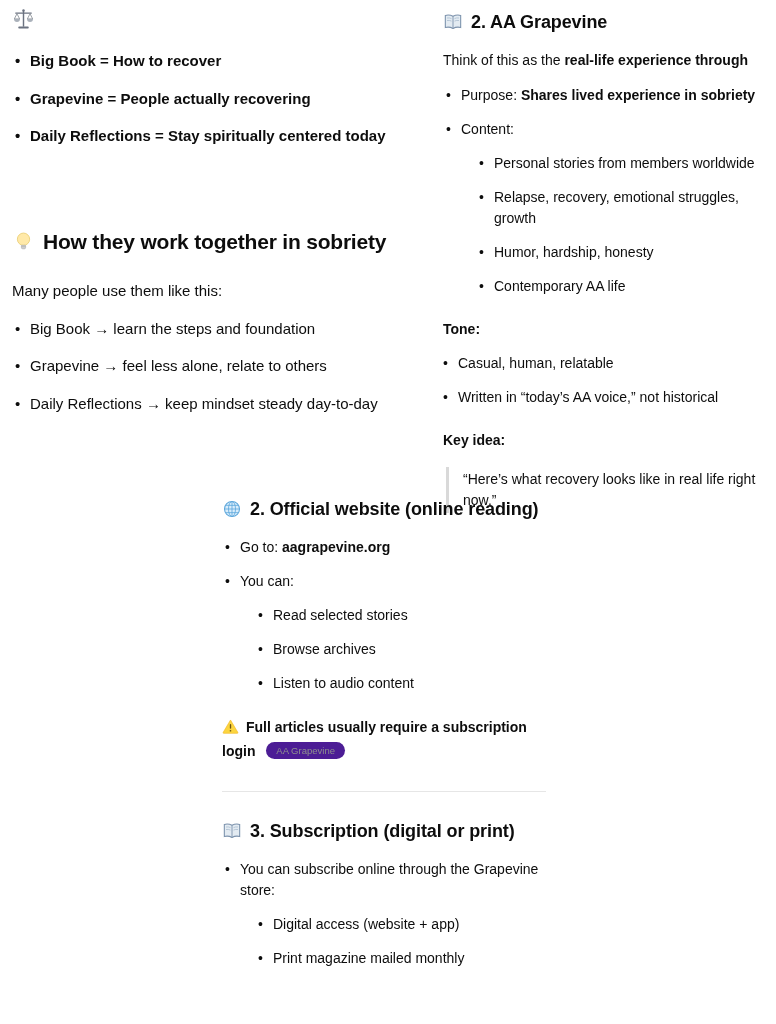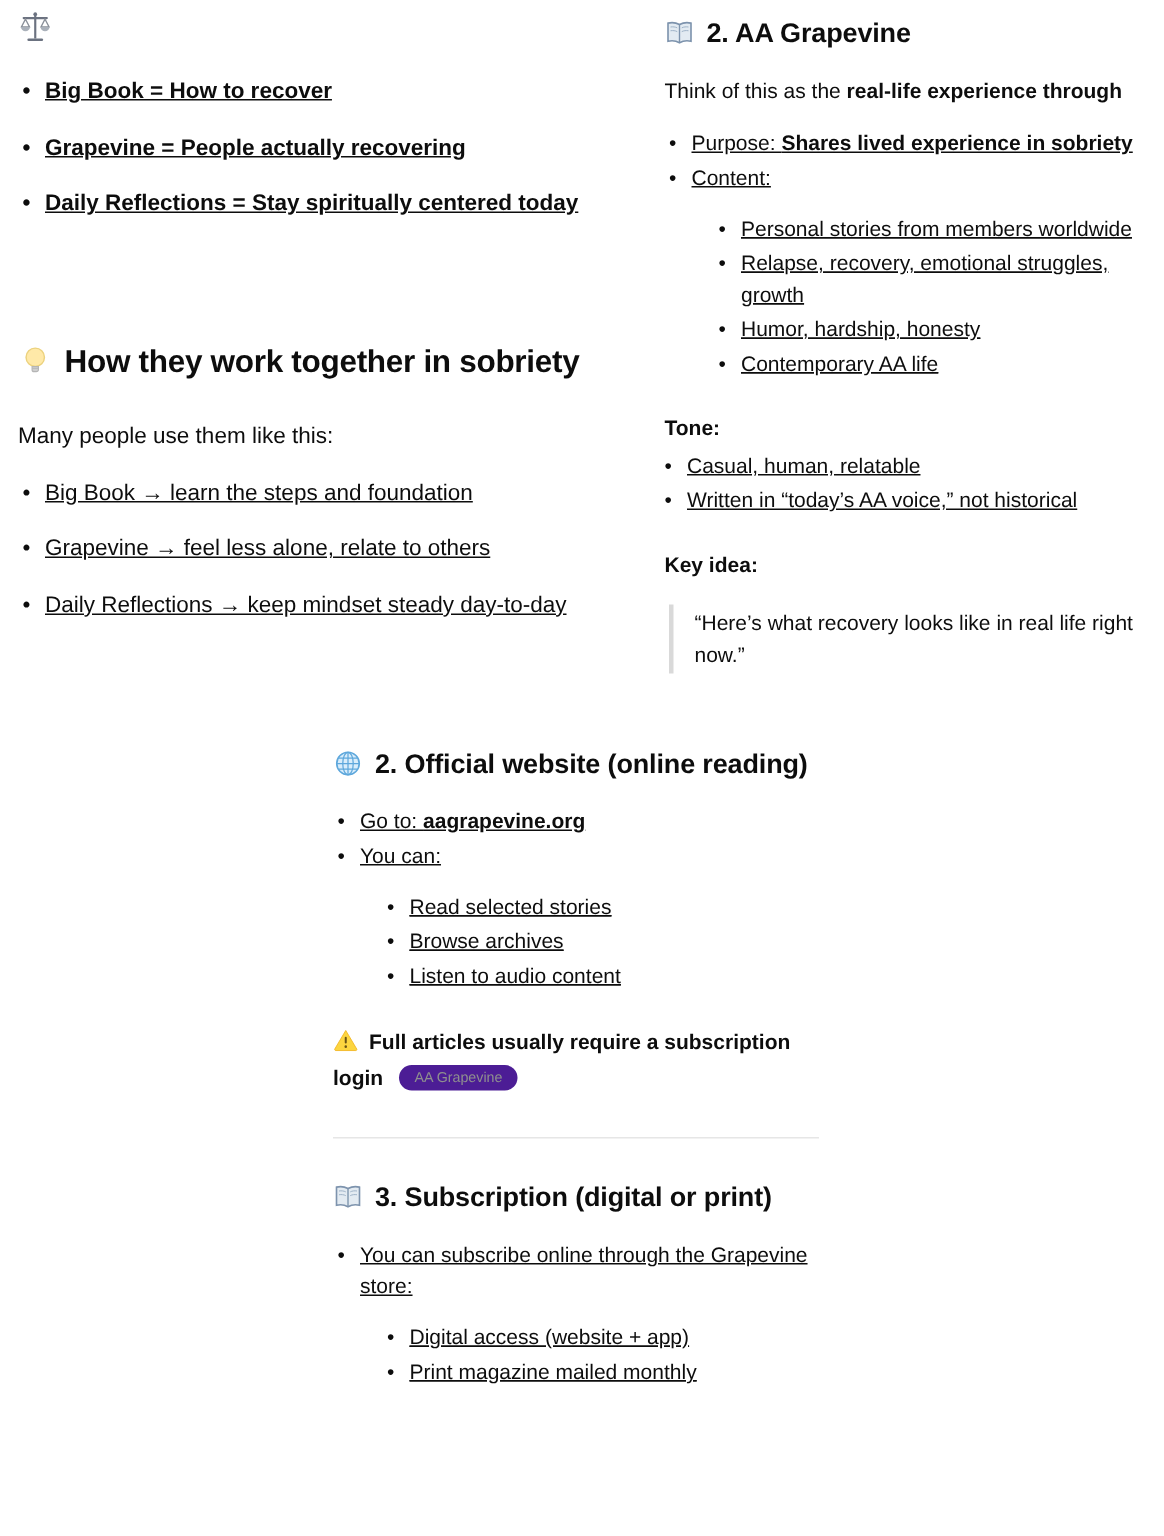--- a/index.html
+++ b/index.html
@@ -19,25 +19,25 @@
   h2{font-size:18px;font-weight:700;line-height:1.4;margin:0 0 15px 0;letter-spacing:-0.1px;}
   .icon{display:inline-block;vertical-align:-4px;margin-right:8px;line-height:0;}
   .icon svg{display:block;}
 
   .body-l{font-size:15px;line-height:1.5;}
   .body-s{font-size:14px;line-height:1.5;}
 
   p.plain{margin:0 0 14px 0;}
   p.mini-head{margin:22px 0 4px 0;font-weight:700;}
 
-  ul{list-style:none;margin:0;padding:0;text-decoration:underline;}
+  ul{list-style:none;margin:0;padding:0;}
   li{position:relative;padding-left:18px;line-height:1.5;}
   li::before{content:"\2022";position:absolute;left:3px;top:0;}
   .col-left-1 li,.col-left-2 li{margin:15px 0;}
-  .col-right li,.col-center li{margin:2px 0;}
+  .col-right li,.col-center li{margin:13px 0;}
   ul.nested{margin:13px 0 0 0;padding-left:15px;}
   .bold-list li{font-weight:700;}
   strong{font-weight:700;}
 
   blockquote{
     margin:16px 0 0 3px;padding:2px 0 2px 14px;
     border-left:3px solid #d9d9d9;line-height:1.5;
   }
 
   .badge{

